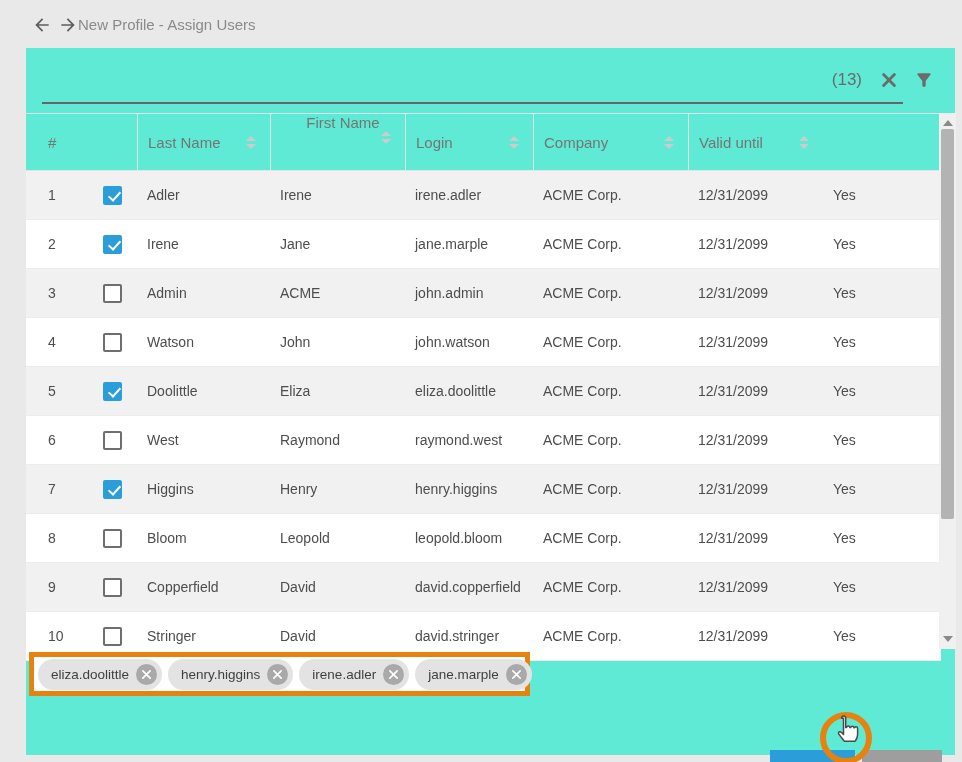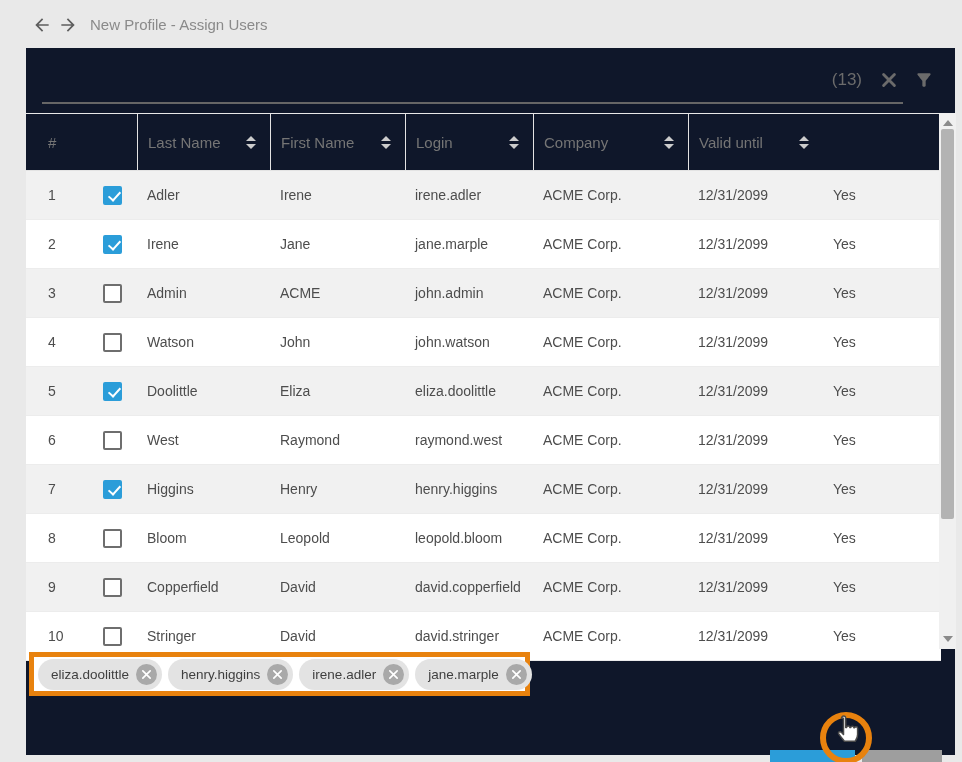--- a/index.html
+++ b/index.html
@@ -4,42 +4,42 @@
 <style>
   html,body{margin:0;padding:0;}
   body{width:962px;height:762px;font-family:"Liberation Sans", sans-serif;}
   .screen{position:relative;width:962px;height:762px;background:#e9e9e9;overflow:hidden;}
 
   
   .top-bar{position:absolute;left:0;top:0;width:100%;height:48px;display:flex;align-items:center;}
   .nav-ico{width:20px;height:20px;margin-top:2px;cursor:pointer;}
   .nav-back{margin-left:32px;}
   .nav-fwd{margin-left:6px;}
-  .page-title{margin-left:12px;font-size:15px;color:#8a8a8a;}
-
-  
-  .panel{position:absolute;left:26px;top:48px;width:929px;height:707px;background:#0f172a;}
+  .page-title{font-size:15px;color:#8a8a8a;}
+
+  
+  .panel{position:absolute;left:26px;top:48px;width:929px;height:707px;background:#5eead4;}
 
   
   .filter-input{position:absolute;left:16px;top:20px;width:861px;height:34px;border:none;border-bottom:2px solid #666666;background:transparent;outline:none;font-size:16px;color:#444;padding:0;}
   .filter-actions{position:absolute;top:22px;right:21px;display:flex;align-items:center;gap:15px;}
   .filter-count{font-size:17px;color:#6b6b6b;padding-right:2px;}
   .ico-20{width:20px;height:20px;cursor:pointer;}
 
   
   .tbl{position:absolute;left:0;top:65px;width:915px;}
   .thead{display:flex;height:56px;border-top:1px solid #e8e8e8;border-bottom:1px solid #e3e3e3;align-items:stretch;}
   .th{display:flex;align-items:center;font-size:15px;color:#757575;border-left:1px solid #e3e3e3;padding-left:10px;box-sizing:border-box;cursor:pointer;}
   .th:first-child{border-left:none;padding-left:22px;}
   .sort{display:inline-flex;flex-direction:column;gap:3px;margin-left:auto;margin-right:14px;}
   .sort i{display:block;width:0;height:0;border-left:5px solid transparent;border-right:5px solid transparent;}
   .sort .up{border-bottom:5px solid #cccccc;}
   .sort .dn{border-top:5px solid #cccccc;}
 
-  .c1{width:111px;} .c2{width:133px;} .c3{width:135px;} .c4{width:128px;}
+  .c1{width:111px;} .c2{width:133px;} .c3{width:135px;flex-direction:column;} .c4{width:128px;}
   .c5{width:155px;} .c6{width:135px;} .c7{width:118px;}
 
   .trow{display:flex;height:48px;align-items:center;border-bottom:1px solid #ececec;background:#ffffff;cursor:pointer;}
   .trow:nth-child(even){background:#f1f1f1;}
   .td{font-size:14px;color:#4d4d4d;padding-left:10px;box-sizing:border-box;white-space:nowrap;overflow:hidden;}
   .td.c1{display:flex;align-items:center;padding-left:22px;}
   .td .num{width:55px;color:#4d4d4d;}
   .cb{width:19px;height:19px;box-sizing:border-box;border:2px solid #6e6e6e;border-radius:2px;background:#fff;position:relative;flex:0 0 auto;cursor:pointer;}
   .cb.checked{background:#2b9dd9;border-color:#2b9dd9;}
   .cb.checked::after{content:'';position:absolute;left:5.5px;top:1.5px;width:5px;height:10px;border:solid #fff;border-width:0 2.6px 2.6px 0;transform:rotate(42deg);}

